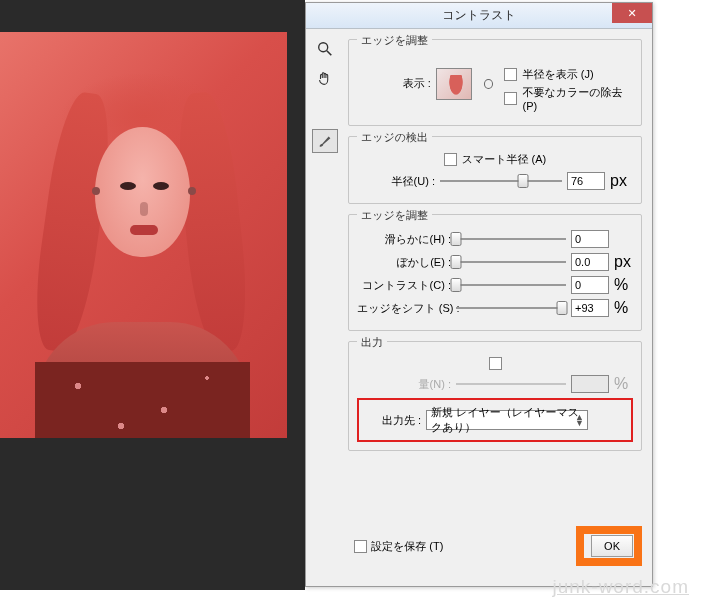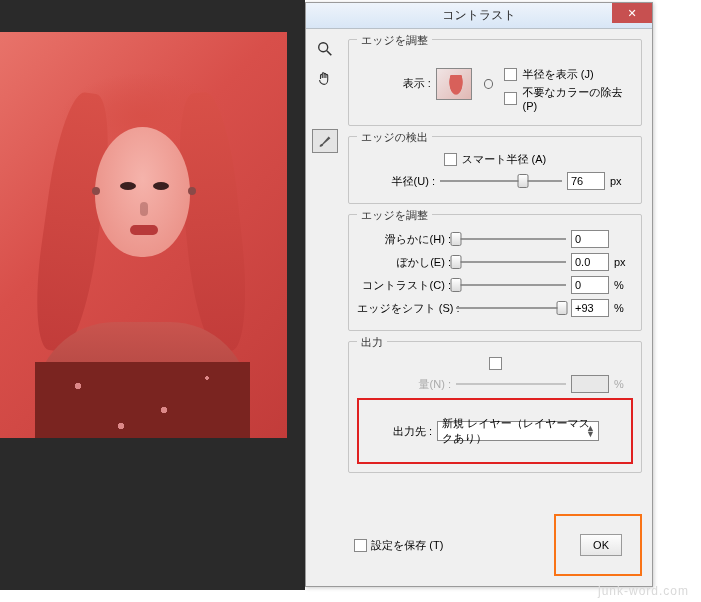--- a/index.html
+++ b/index.html
@@ -41,30 +41,30 @@
 .thumb { width:38px; height:32px; border:1px solid #888; background: linear-gradient(135deg,#f0e4e4,#e0b8b4); position:relative; overflow:hidden; margin-right:4px;}
 .thumb .tf { position:absolute; left:10px; top:6px; width:18px; height:24px; background:radial-gradient(ellipse at 50% 30%, #d8605a 50%, transparent 55%); }
 .dot-picker { width:10px; height:10px; border-radius:50%; border:1px solid #666; display:inline-block; margin-left:3px; }
 
 .slider { position:relative; height:18px; flex:none; }
 .slider .track { position:absolute; left:0; right:0; top:8px; height:2px; background:#999; }
 .slider .thumb-s { position:absolute; top:2px; width:11px; height:14px; background:linear-gradient(#fff,#dcdcdc); border:1px solid #7a7a7a; border-radius:2px; transform:translateX(-50%); }
 
 .numbox { width:38px; height:18px; border:1px solid #888; background:#fff; text-align:left; padding:1px 3px; font-size:11px; }
 .numbox.disabled { background:#e8e8e8; color:#aaa; }
-.unit { width:18px; font-size:11px; }
+.unit { width:18px; font-size:16px; }
 .select { width:162px; height:20px; border:1px solid #888; background:#fff; display:flex; align-items:center; padding:0 4px; font-size:11px; position:relative; }
 .select .arrows { position:absolute; right:3px; top:3px; font-size:9px; line-height:6px; color:#555; }
-.hilite { border:2px solid #e02020; padding:19px; }
-
-.footer { position:absolute; left:48px; right:10px; bottom:10px; display:flex; align-items:center; }
+.hilite { border:2px solid #e02020; padding:8px; }
+
+.footer { position:absolute; left:48px; right:10px; bottom:20px; display:flex; align-items:center; }
 .footer .chk-save{ display:flex; align-items:center; gap:4px; flex:1;}
 .btn { height:22px; border:1px solid #9a9a9a; background:linear-gradient(#fdfdfd,#e7e7e7); padding:0 12px; margin-left:6px; display:flex; align-items:center; font-size:11px; }
-.ok-wrap { border:2px solid #f97316; display:inline-flex; padding:18px;}
-.watermark { position:absolute; right:12px; bottom:4px; color:#d9d9d9; font-size:12px; letter-spacing:1px; }
+.ok-wrap { border:8px solid #f97316; display:inline-flex; padding:1px;}
+.watermark { position:absolute; right:12px; bottom:4px; color:#d9d9d9; font-size:19px; letter-spacing:1px;text-decoration:underline; }
 </style>
 </head>
 <body>
 
 <div class="outer">
   <div class="canvas-area">
     <div class="canvas-image">
       <div class="portrait">
         <div class="hair-top"></div>
         <div class="hair-side l"></div>

